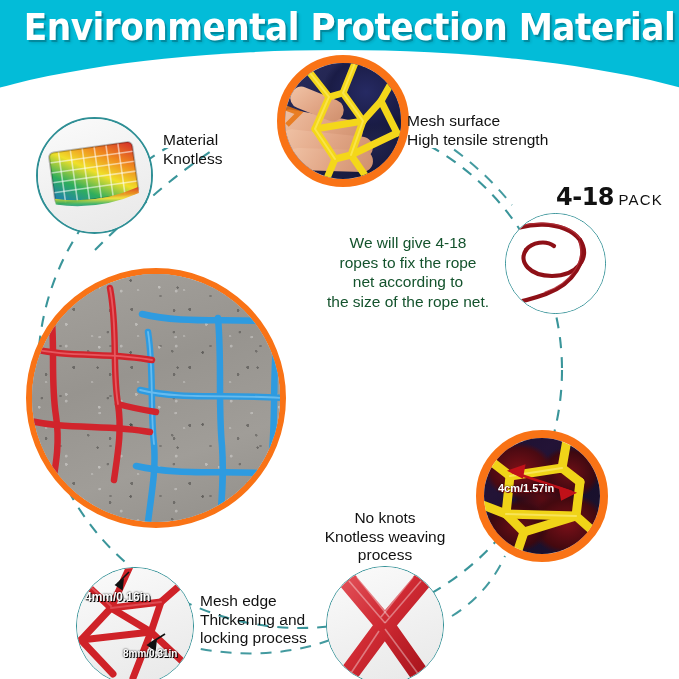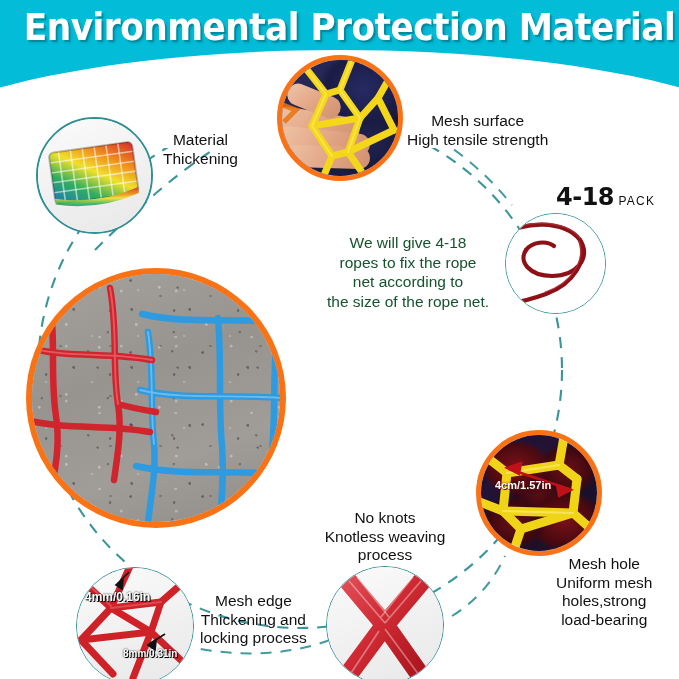--- a/index.html
+++ b/index.html
@@ -41,55 +41,55 @@
 
   
   .ring-svg{position:absolute;left:0;top:0;width:679px;height:679px;pointer-events:none;}
 
   
   .bubble{
     position:absolute;border-radius:50%;overflow:hidden;
     background:#f2f2f2;
   }
   .bubble.thin{border:1.6px solid #2f8f95;}
-  .bubble.thick{border:5px solid #f97316;}
+  .bubble.thick{border:8px solid #f97316;}
   .bubble.med{border:2px solid #2f8f95;}
 
   
   .lbl{
     position:absolute;
     color:#111111;
     font-family:"Liberation Sans", sans-serif;
     font-size:15.5px;
     line-height:18.5px;
     white-space:pre;
   }
   .lbl.c{text-align:center;}
-  .lbl.l{text-align:center;}
+  .lbl.l{text-align:left;}
 
   .center-note{
     position:absolute;
     left:318px;top:233px;width:180px;
     text-align:center;
     font-size:15.5px;line-height:19.5px;
     color:#14532d;
     white-space:pre-line;
   }
 
   .pack{
     position:absolute;left:556px;top:183px;
     color:#111;white-space:nowrap;
   }
   .pack .num{
     font-family:"DejaVu Sans", sans-serif;
     font-weight:bold;font-size:24px;letter-spacing:-0.5px;
   }
   .pack .word{
     font-family:"Liberation Sans", sans-serif;
-    font-size:12px;letter-spacing:1.2px;
+    font-size:15px;letter-spacing:1.2px;
   }
 
   
   .meas{
     position:absolute;
     color:#ffffff;
     font-family:"Liberation Sans", sans-serif;
     font-weight:bold;
     white-space:nowrap;
     text-shadow:0 0 2px #000,0 0 2px #000, 1px 1px 1px #000;
@@ -195,21 +195,21 @@
             <line x1="72" y1="28" x2="72" y2="80"></line>
             <line x1="84" y1="28" x2="84" y2="80"></line>
           </g>
           <rect x="14" y="28" width="84" height="52" rx="5" fill="none" stroke="rgba(0,0,0,.25)" stroke-width="2"></rect>
           <path d="M14 74 Q56 86 98 74 L98 80 Q56 92 14 80 Z" fill="url(#rb)" opacity=".9"></path>
         </g>
       </svg>
     </div>
   </div>
   <div class="lbl l" style="left:163px;top:131px;">Material
-Thickening</div>
+Knotless</div>
 
   <div class="bubble thick" style="left:277px;top:55px;width:116px;height:116px;">
     <div class="ph handbg">
       <div class="skin" style="left:-8px;top:52px;width:86px;height:24px;transform:rotate(10deg);"></div>
       <div class="skin" style="left:-4px;top:70px;width:92px;height:22px;transform:rotate(6deg);"></div>
       <div class="skin" style="left:2px;top:86px;width:86px;height:22px;transform:rotate(2deg);"></div>
       <div class="skin" style="left:4px;top:30px;width:56px;height:22px;transform:rotate(22deg);"></div>
       <svg viewBox="0 0 116 116" width="116" height="116" style="position:absolute;left:0;top:0;">
         <g stroke="#f4d71a" stroke-width="7" fill="none" stroke-linecap="round">
           <path d="M22 6 L44 34 L30 66 L50 96 L40 120"></path>
@@ -311,24 +311,20 @@
 
         <g stroke="#c01119" stroke-width="2.4" fill="#c01119">
           <line x1="28" y1="34" x2="88" y2="54"></line>
           <polygon points="26,33 40,28 38,39"></polygon>
           <polygon points="90,55 76,50 78,61"></polygon>
         </g>
       </svg>
     </div>
     <div class="meas" style="left:14px;top:44px;font-size:11px;color:#ffffff;text-shadow:1px 1px 0 #7a0d12,0 0 2px #000;">4cm/1.57in</div>
   </div>
-  <div class="lbl l" style="left:556px;top:555px;">Mesh hole
-Uniform mesh
-holes,strong
-load-bearing</div>
 
   <div class="bubble thin" style="left:326px;top:566px;width:116px;height:116px;background:#f4f4f4;">
     <div class="ph studio">
       <svg viewBox="0 0 116 116" width="116" height="116">
         <defs>
           <linearGradient id="rw" x1="0" y1="0" x2="1" y2="1">
             <stop offset="0%" stop-color="#e25159"></stop>
             <stop offset="45%" stop-color="#cf2a33"></stop>
             <stop offset="100%" stop-color="#a8141c"></stop>
           </linearGradient>

